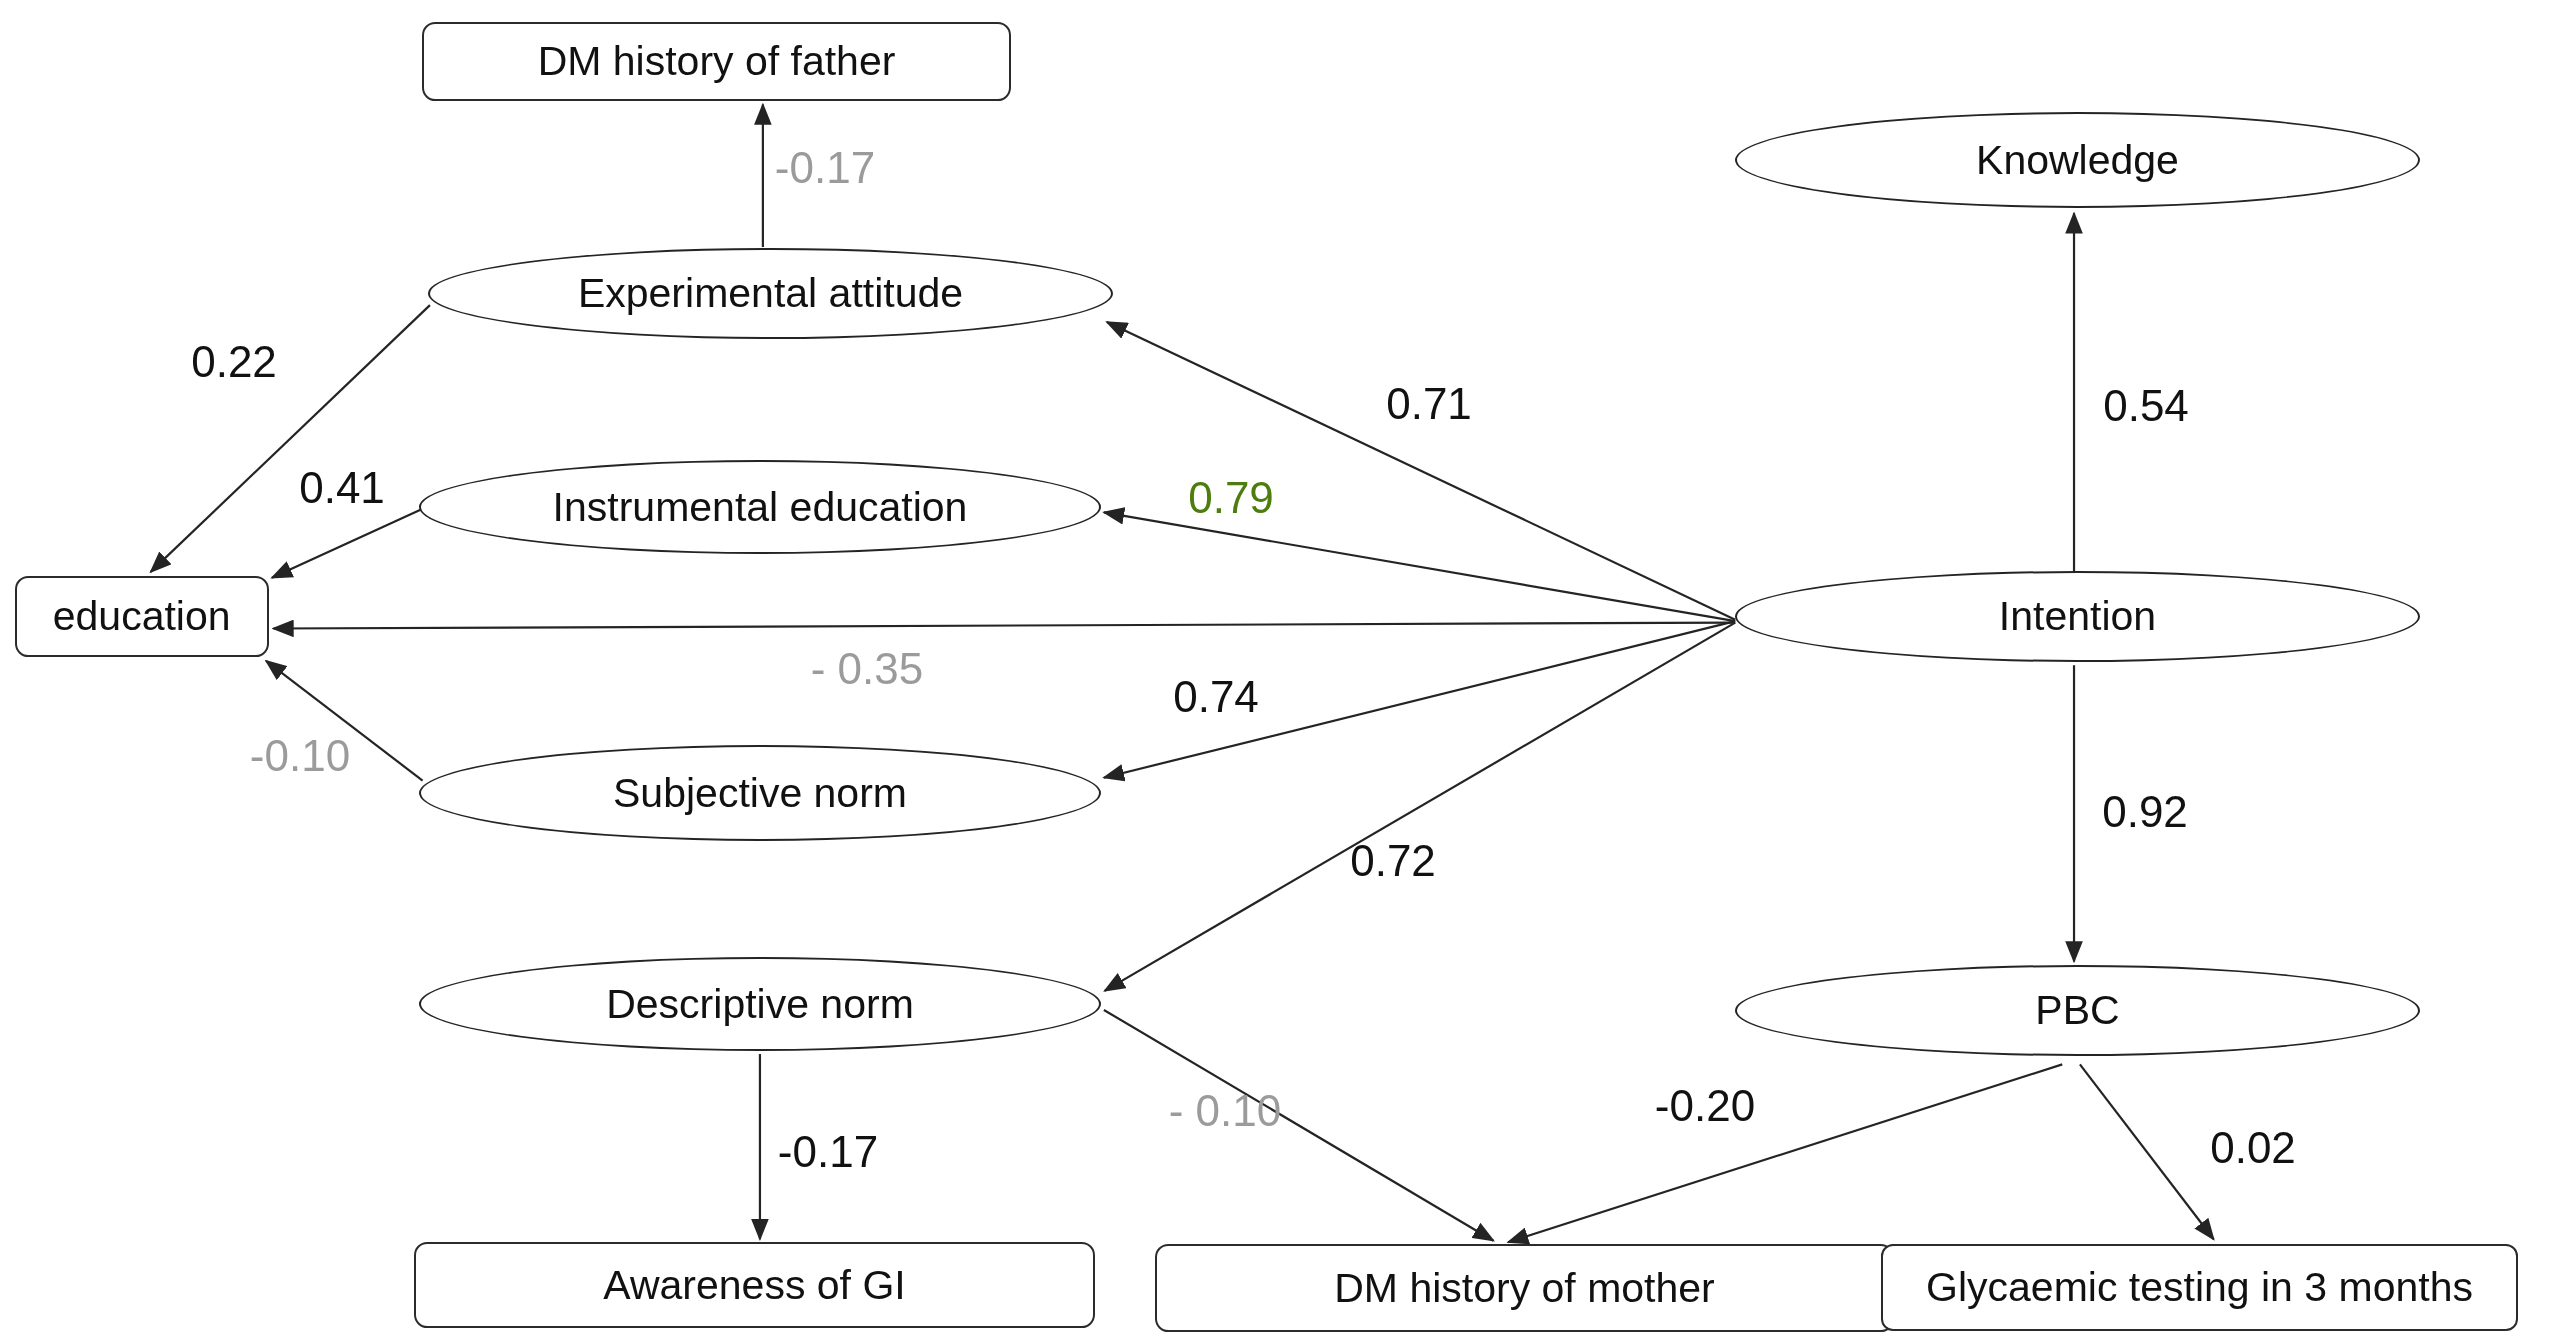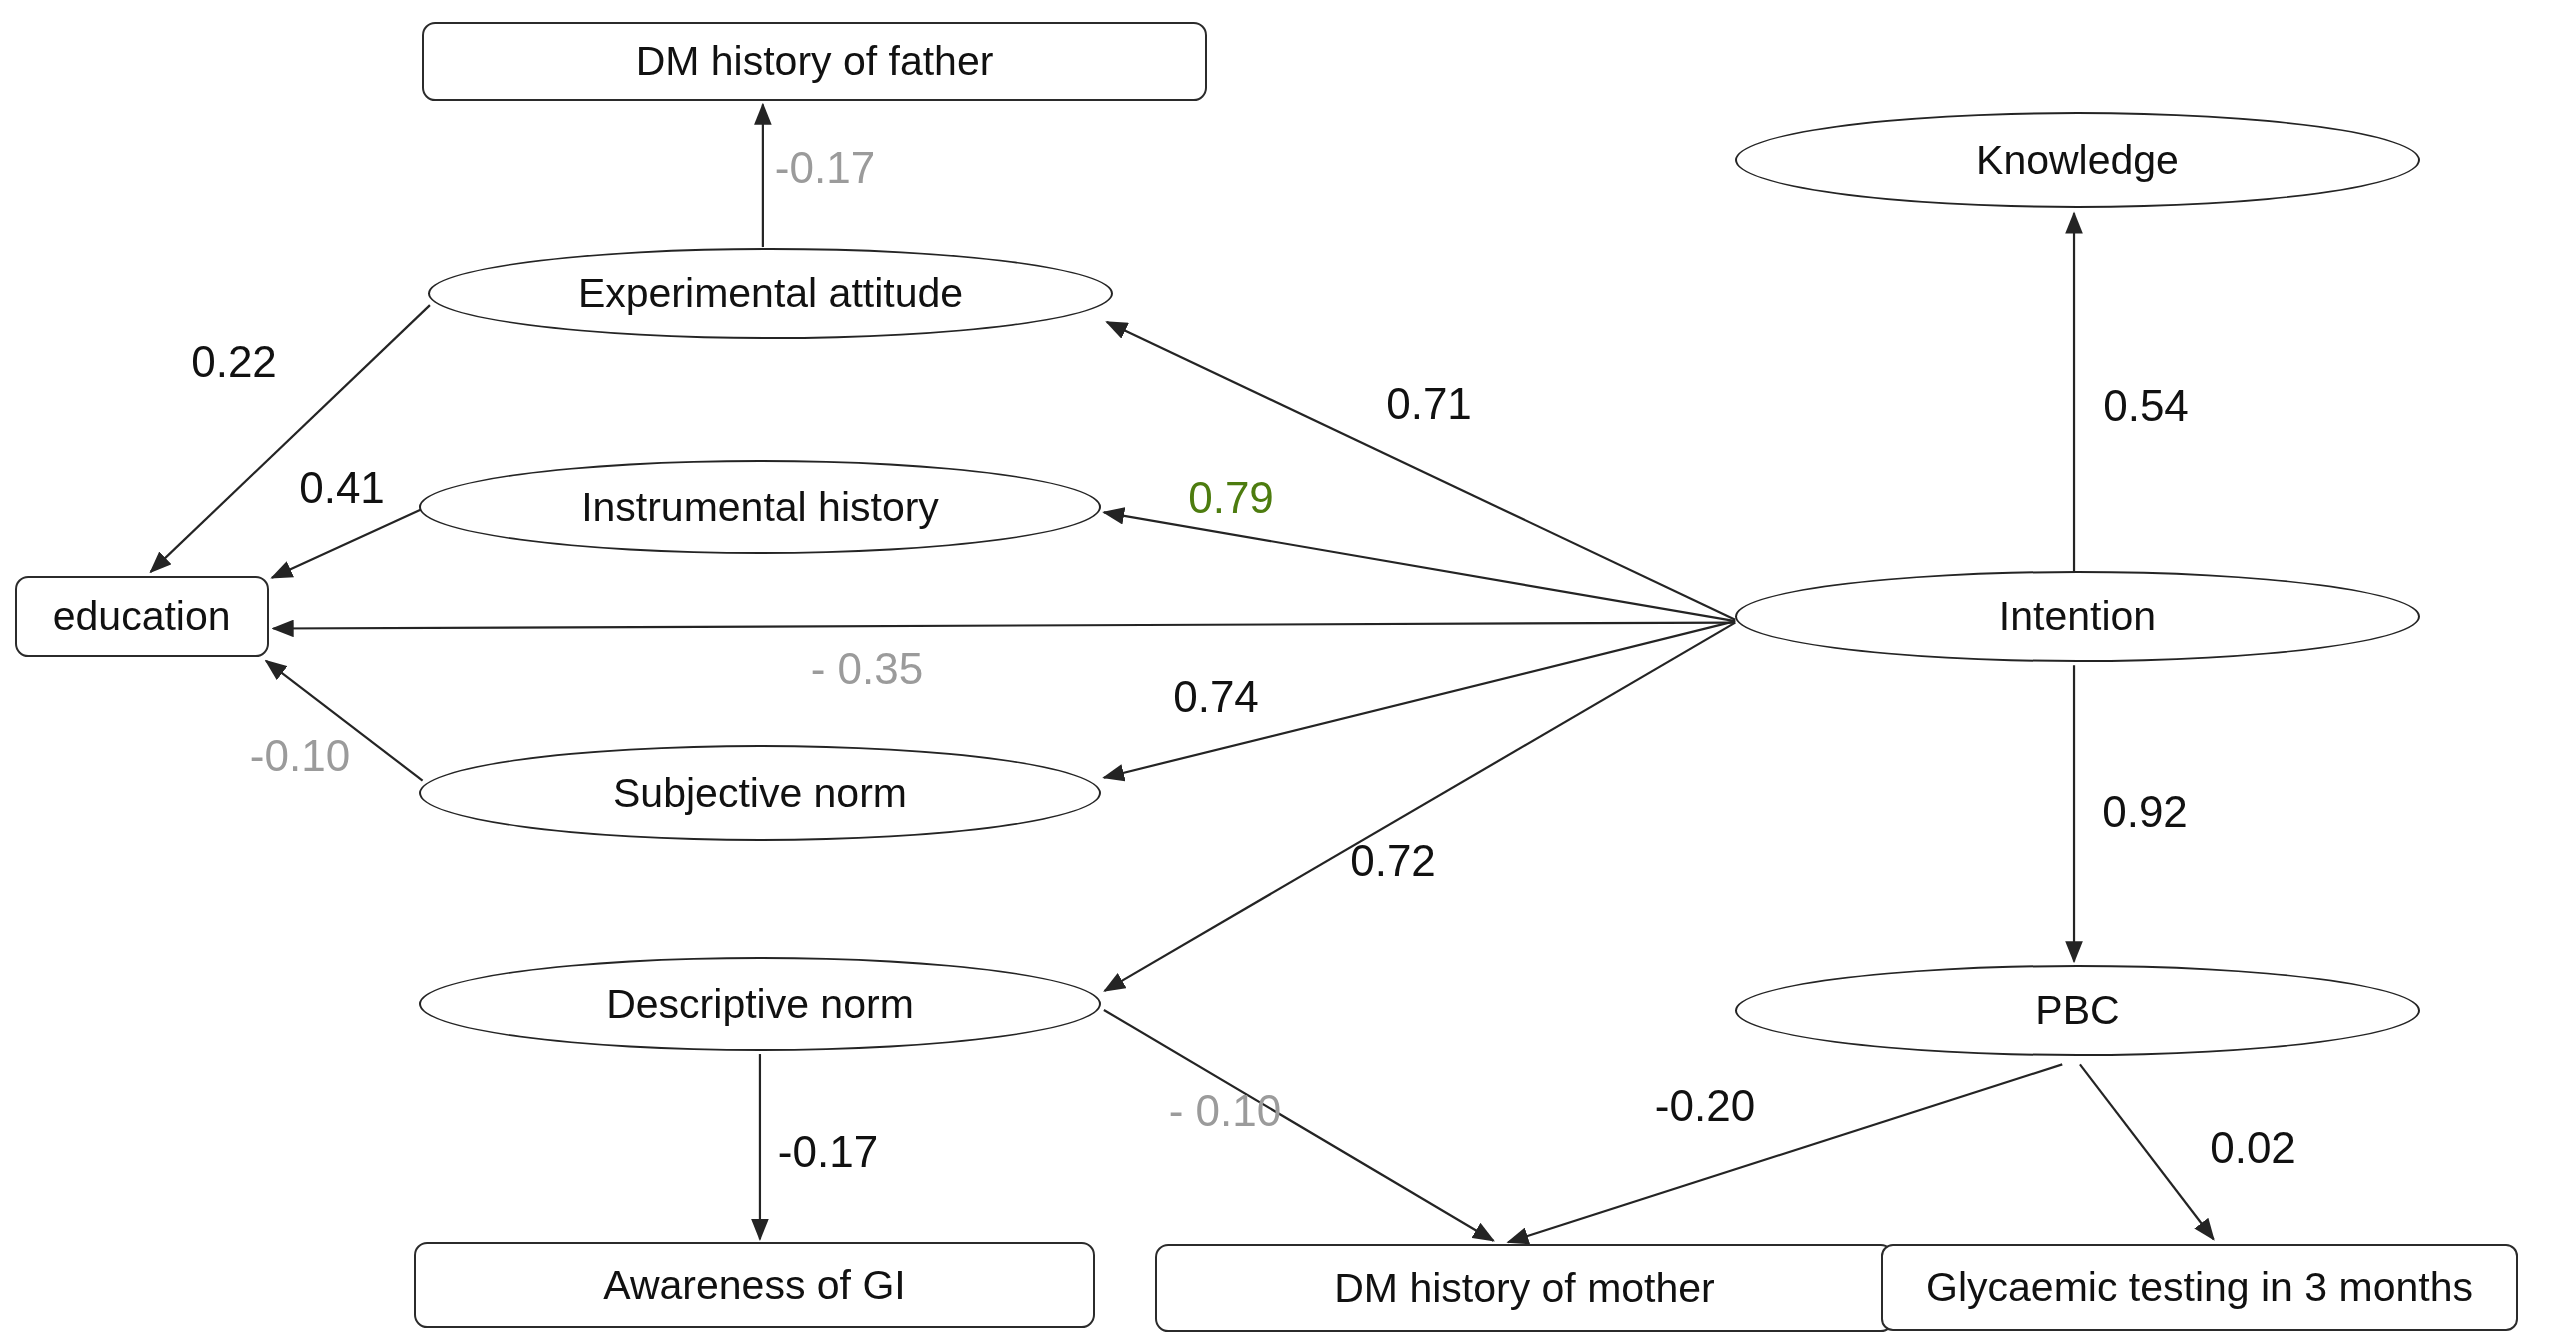--- a/index.html
+++ b/index.html
@@ -43,21 +43,21 @@
     border-radius: 13.2px;
   }
   .coef {
     position: absolute;
     z-index: 3;
     transform: translate(-50%, -50%);
     font-size: 44px;
     white-space: nowrap;
   }
   
-  #n-dm_father { left: 422px;  top: 22px;   width: 785px; height: 79px; }
+  #n-dm_father { left: 422px;  top: 22px;   width: 589px; height: 79px; }
   #n-knowledge { left: 1735px; top: 112px;  width: 685px; height: 96px; }
   #n-exp_att   { left: 428px;  top: 248px;  width: 685px; height: 91px; }
   #n-inst_att  { left: 419px;  top: 460px;  width: 682px; height: 94px; }
   #n-education { left: 14.7px;   top: 576px;  width: 254px; height: 81px; }
   #n-intention { left: 1735px; top: 571px;  width: 685px; height: 91px; text-align: center; }
   #n-subj_norm { left: 419px;  top: 745px; width: 682px; height: 96px; }
   #n-desc_norm { left: 419px;  top: 957px; width: 682px; height: 94px; }
   #n-pbc       { left: 1735px; top: 965px; width: 685px; height: 91px; }
   #n-awareness { left: 414px;  top: 1242px; width: 681px; height: 86px; }
   #n-dm_mother { left: 1155px; top: 1244px; width: 739px; height: 88px; }
@@ -96,21 +96,21 @@
   <div class="node rect" id="n-dm_father">
     <span>DM history of father</span>
   </div>
   <div class="node ellipse" id="n-knowledge">
     <span>Knowledge</span>
   </div>
   <div class="node ellipse" id="n-exp_att">
     <span>Experimental attitude</span>
   </div>
   <div class="node ellipse" id="n-inst_att">
-    <span>Instrumental history</span>
+    <span>Instrumental education</span>
   </div>
   <div class="node rect" id="n-education">
     <span>education</span>
   </div>
   <div class="node ellipse" id="n-intention">
     <span>Intention</span>
   </div>
   <div class="node ellipse" id="n-subj_norm">
     <span>Subjective norm</span>
   </div>

